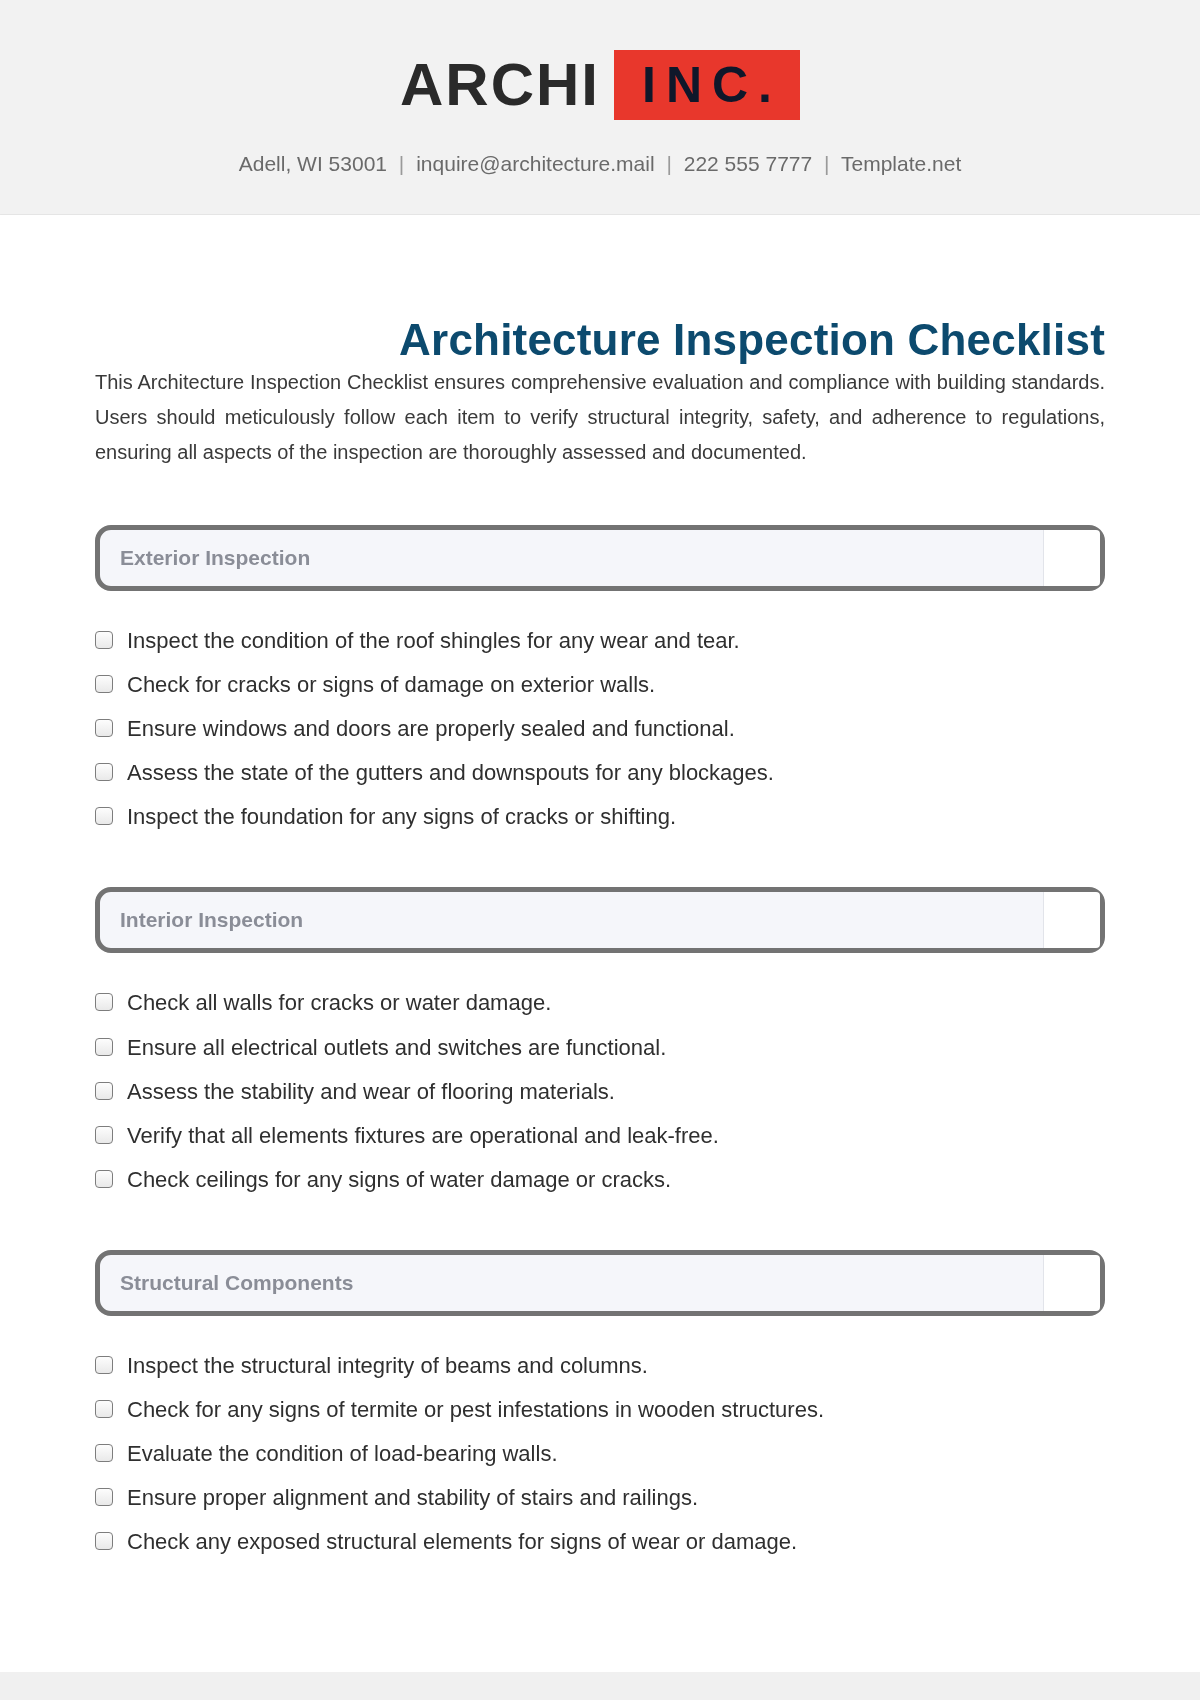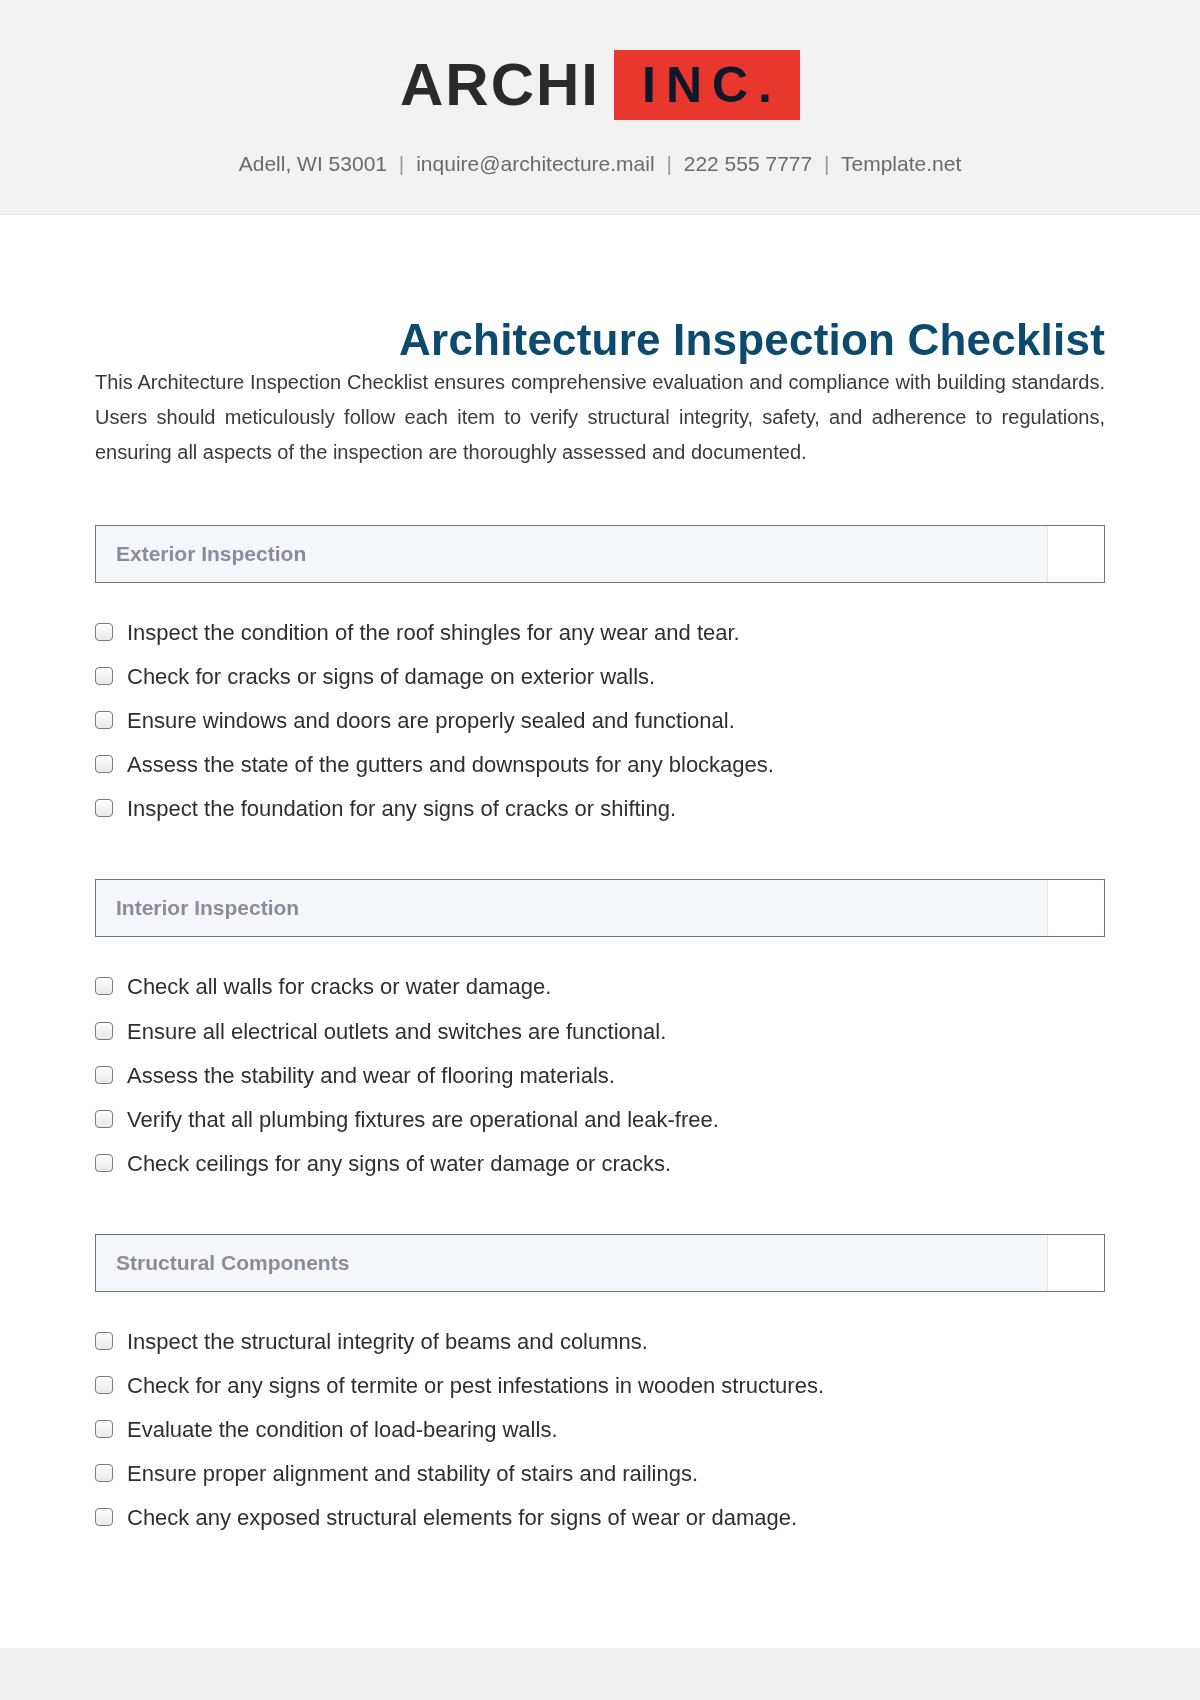--- a/index.html
+++ b/index.html
@@ -71,22 +71,22 @@
     font-size: 20px;
     line-height: 1.75;
     color: #3a3a3a;
     text-align: justify;
     text-justify: inter-word;
     margin-bottom: 55px;
   }
   .section { margin-bottom: 48px; }
   .section-header {
     background: #f5f6fa;
-    border: 1px solid #737373;
-    border-radius: 0;
+    border: 5px solid #737373;
+    border-radius: 16px;
     padding: 16px 20px;
     font-size: 21px;
     font-weight: 700;
     color: #8a8d97;
     margin-bottom: 28px;
     position: relative;
   }
   .section-header::after {
     content: "";
     position: absolute;
@@ -171,21 +171,21 @@
         <div class="item">
           <span class="cb"></span>
           <span>Ensure all electrical outlets and switches are functional.</span>
         </div>
         <div class="item">
           <span class="cb"></span>
           <span>Assess the stability and wear of flooring materials.</span>
         </div>
         <div class="item">
           <span class="cb"></span>
-          <span>Verify that all plumbing fixtures are operational and leak-free.</span>
+          <span>Verify that all elements fixtures are operational and leak-free.</span>
         </div>
         <div class="item">
           <span class="cb"></span>
           <span>Check ceilings for any signs of water damage or cracks.</span>
         </div>
       </div>
       <div class="section">
         <div class="section-header">Structural Components</div>
         <div class="item">
           <span class="cb"></span>

